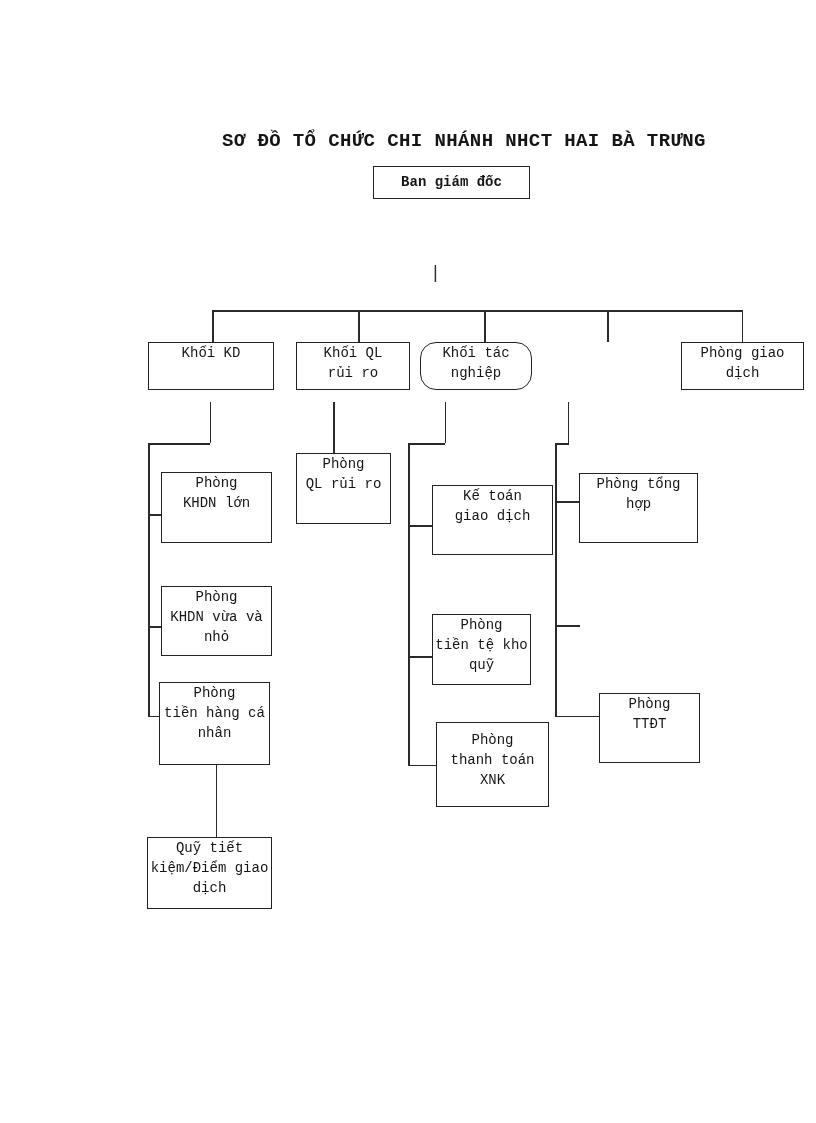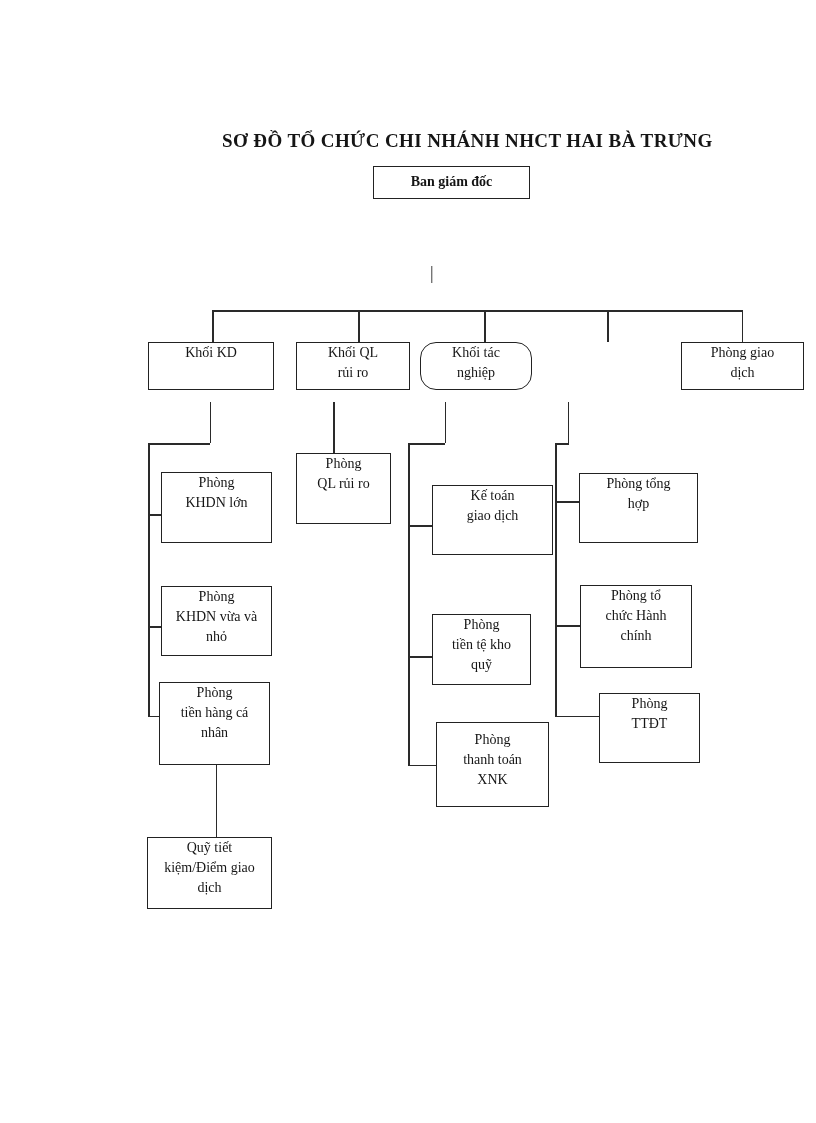--- a/index.html
+++ b/index.html
@@ -2,21 +2,21 @@
 <html><head>
 <meta charset="utf-8">
 <title>Document</title>
 <style>
   html, body { margin: 0; padding: 0; background: #ffffff; }
   .page {
     position: relative;
     width: 816px;
     height: 1123px;
     background: #ffffff;
-    font-family: Liberation Serif, serif;
+    font-family: Liberation Mono, monospace;
     overflow: hidden;
   }
   .title {
     position: absolute;
     left: 222px;
     top: 130px;
     font-size: 19px;
     font-weight: bold;
     letter-spacing: 0.4px;
     color: #151515;
@@ -147,23 +147,18 @@
   <div class="node" style="left:436px; top:722px; width:113px; height:85px; padding-top:7px;">
     <div class="ln">Phòng</div>
     <div class="ln">thanh toán</div>
     <div class="ln">XNK</div>
   </div>
 
   <div class="node" style="left:579px; top:473px; width:119px; height:70px;">
     <div class="ln">Phòng tổng</div>
     <div class="ln">hợp</div>
   </div>
-  <div class="node" style="left:580px; top:585px; width:112px; height:83px;">
-    <div class="ln">Phòng tổ</div>
-    <div class="ln">chức Hành</div>
-    <div class="ln">chính</div>
-  </div>
   <div class="node" style="left:599px; top:693px; width:101px; height:70px;">
     <div class="ln">Phòng</div>
     <div class="ln">TTĐT</div>
   </div>
 
 </div>
 
 </body></html>

